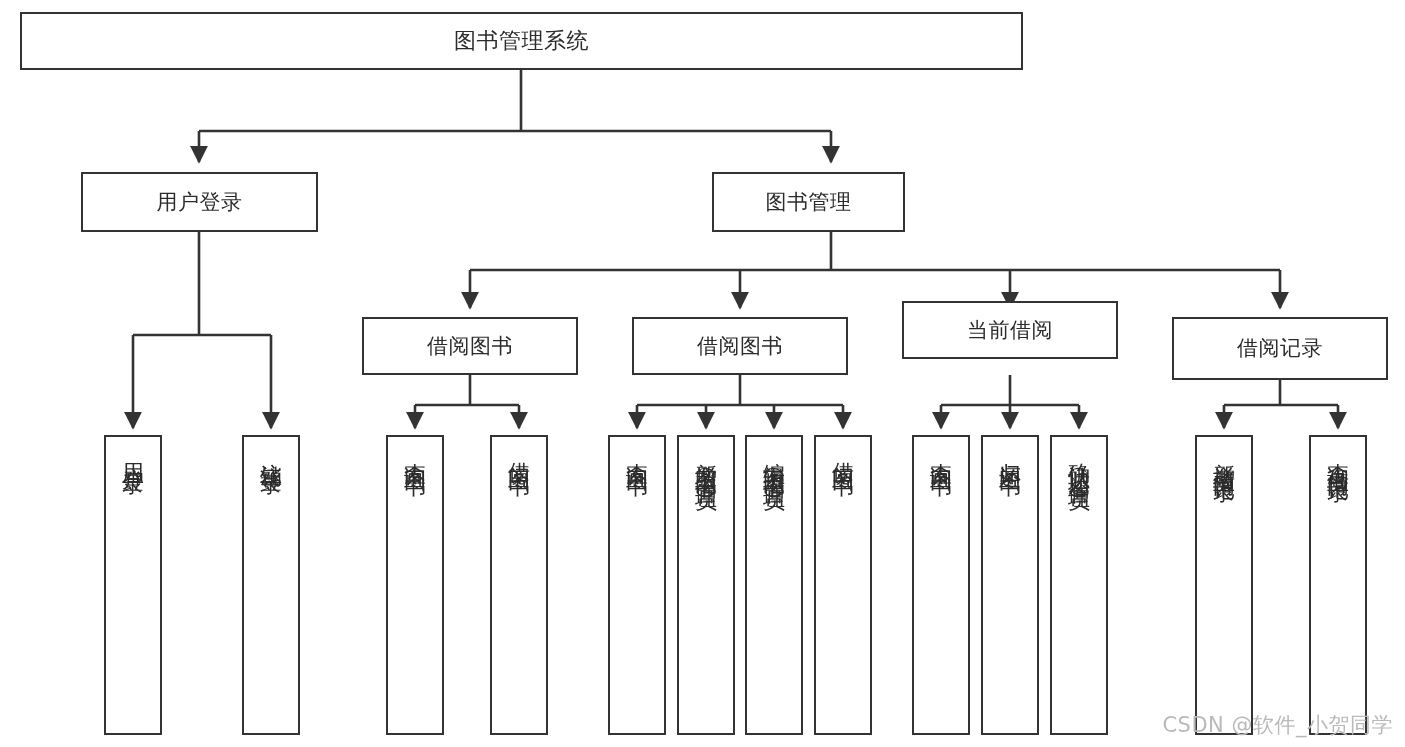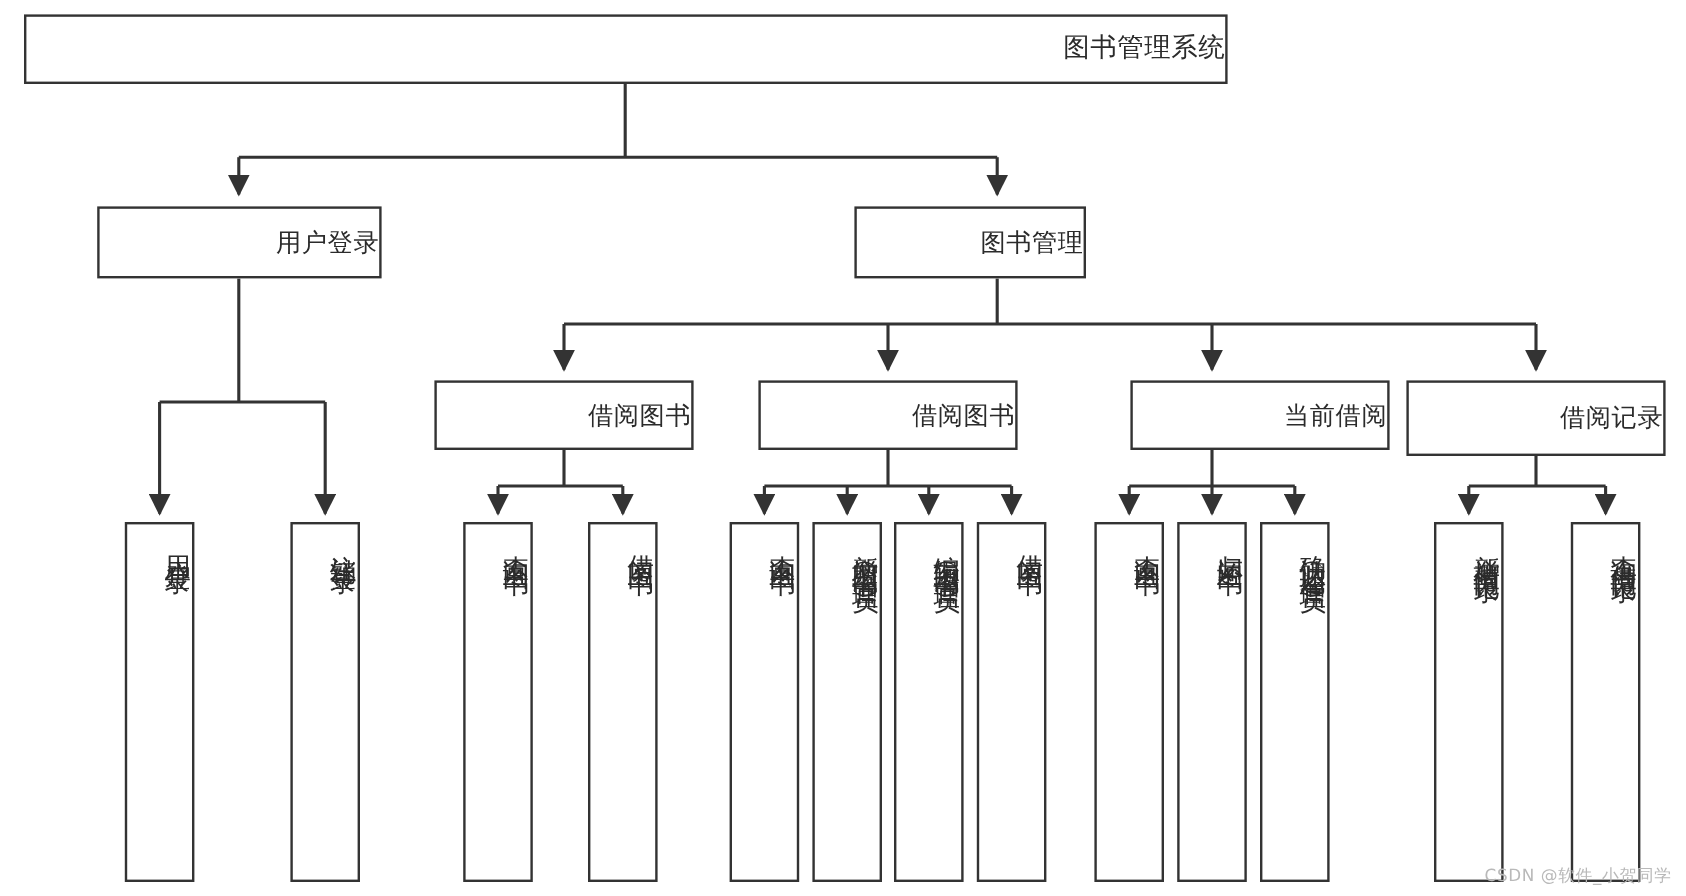--- a/index.html
+++ b/index.html
@@ -25,21 +25,21 @@
     height: 747px;
     pointer-events: none;
   }
   .node {
     position: absolute;
     box-sizing: border-box;
     border: 2px solid #333333;
     background: #ffffff;
     display: flex;
     align-items: center;
-    justify-content: flex-end;
+    justify-content: center;
     color: #2b2b2b;
   }
   .node .label {
     line-height: 1.18;
     letter-spacing: 0.5px;
     white-space: nowrap;
   }
   .node.horiz .label {
     font-size: 21px;
   }
@@ -55,21 +55,21 @@
     text-orientation: upright;
     font-size: 22px;
     letter-spacing: 4px;
     white-space: nowrap;
     text-align: center;
   }
   .watermark {
     position: absolute;
     right: 12px;
     bottom: 8px;
-    font-size: 14px;
+    font-size: 21px;
     color: #b9b9b9;
     letter-spacing: 0.5px;
     white-space: nowrap;
   }
 </style>
 </head>
 <body>
 
 <div id="canvas">
 
@@ -133,21 +133,21 @@
   <div class="node horiz" style="left:712px; top:172px; width:193px; height:60px;">
     <span class="label">图书管理</span>
   </div>
 
   <div class="node horiz" style="left:362px; top:317px; width:216px; height:58px;">
     <span class="label">借阅图书</span>
   </div>
   <div class="node horiz" style="left:632px; top:317px; width:216px; height:58px;">
     <span class="label">借阅图书</span>
   </div>
-  <div class="node horiz" style="left:902px; top:317px; width:216px; height:58px;margin-left:40px;">
+  <div class="node horiz" style="left:902px; top:301px; width:216px; height:58px;">
     <span class="label">当前借阅</span>
   </div>
   <div class="node horiz" style="left:1172px; top:317px; width:216px; height:63px;">
     <span class="label">借阅记录</span>
   </div>
 
   <div class="node vert" style="left:104px; top:435px; width:58px; height:300px;">
     <span class="label">用户登录</span>
   </div>
   <div class="node vert" style="left:242px; top:435px; width:58px; height:300px;">

